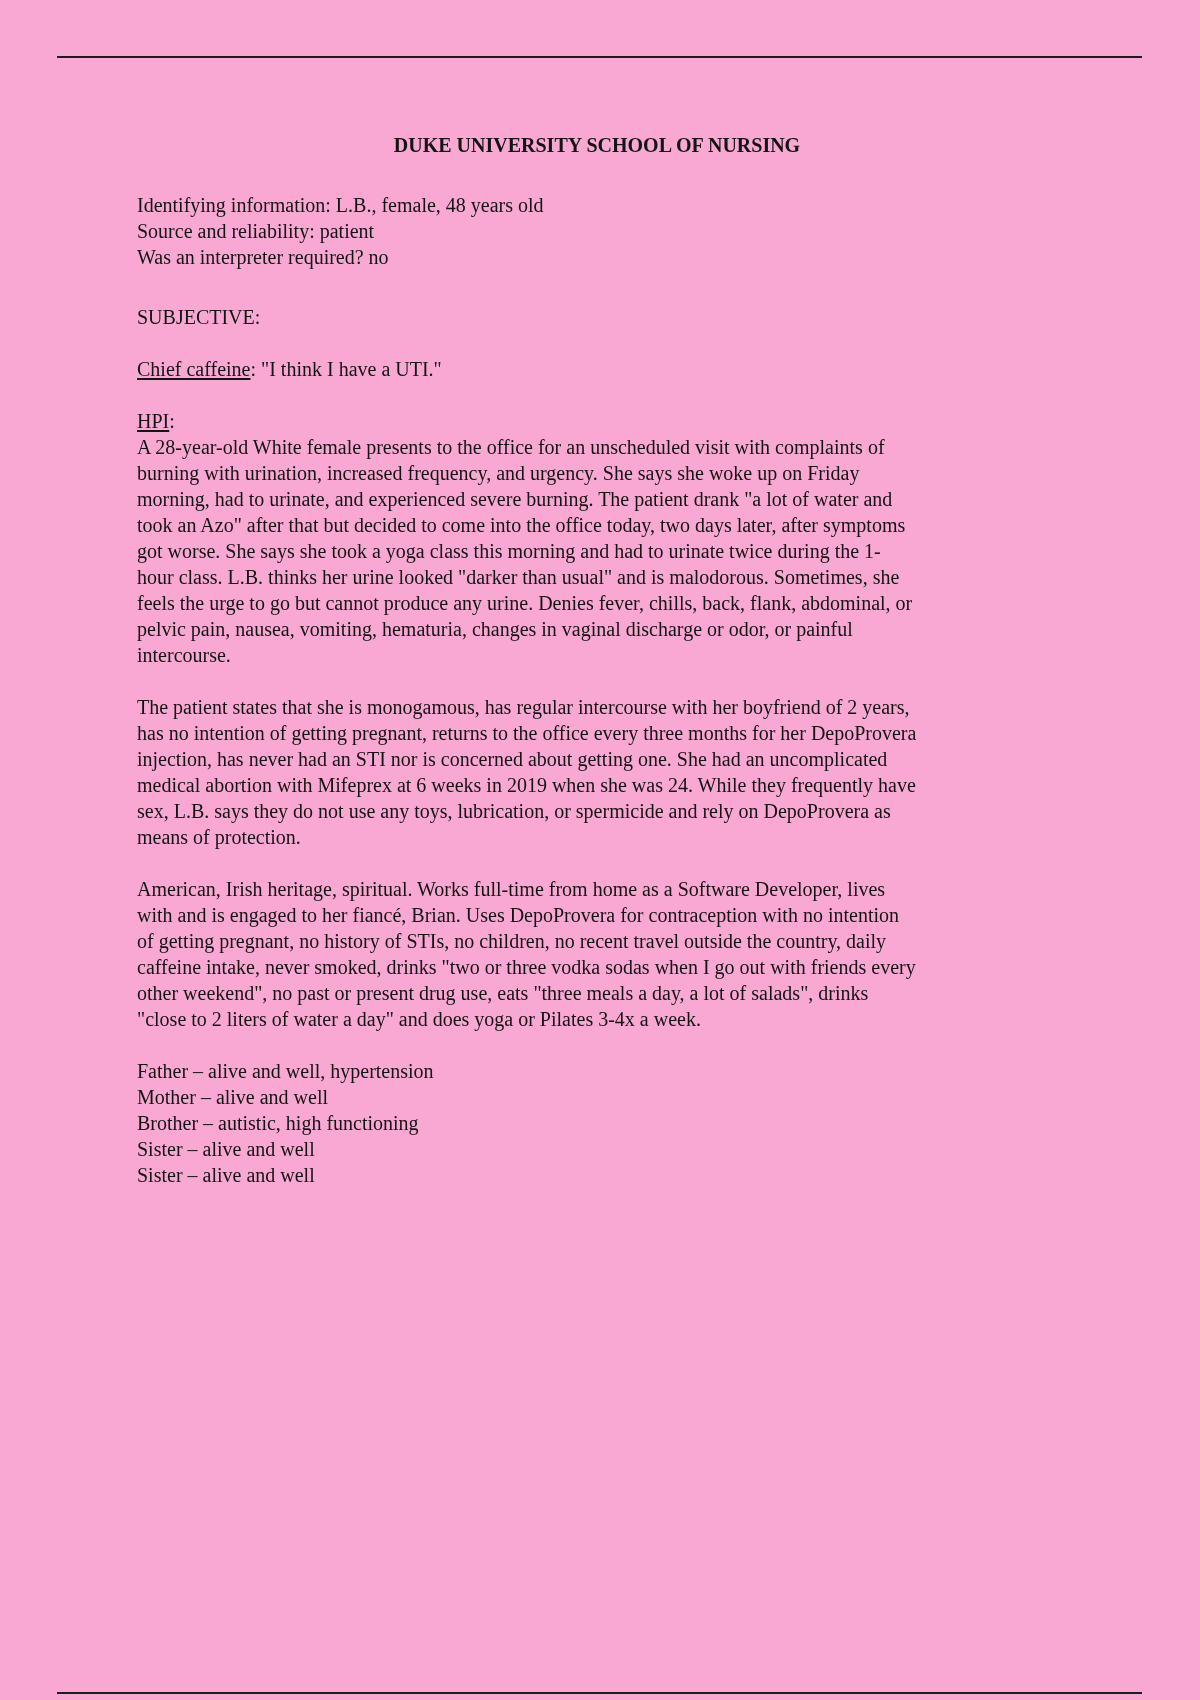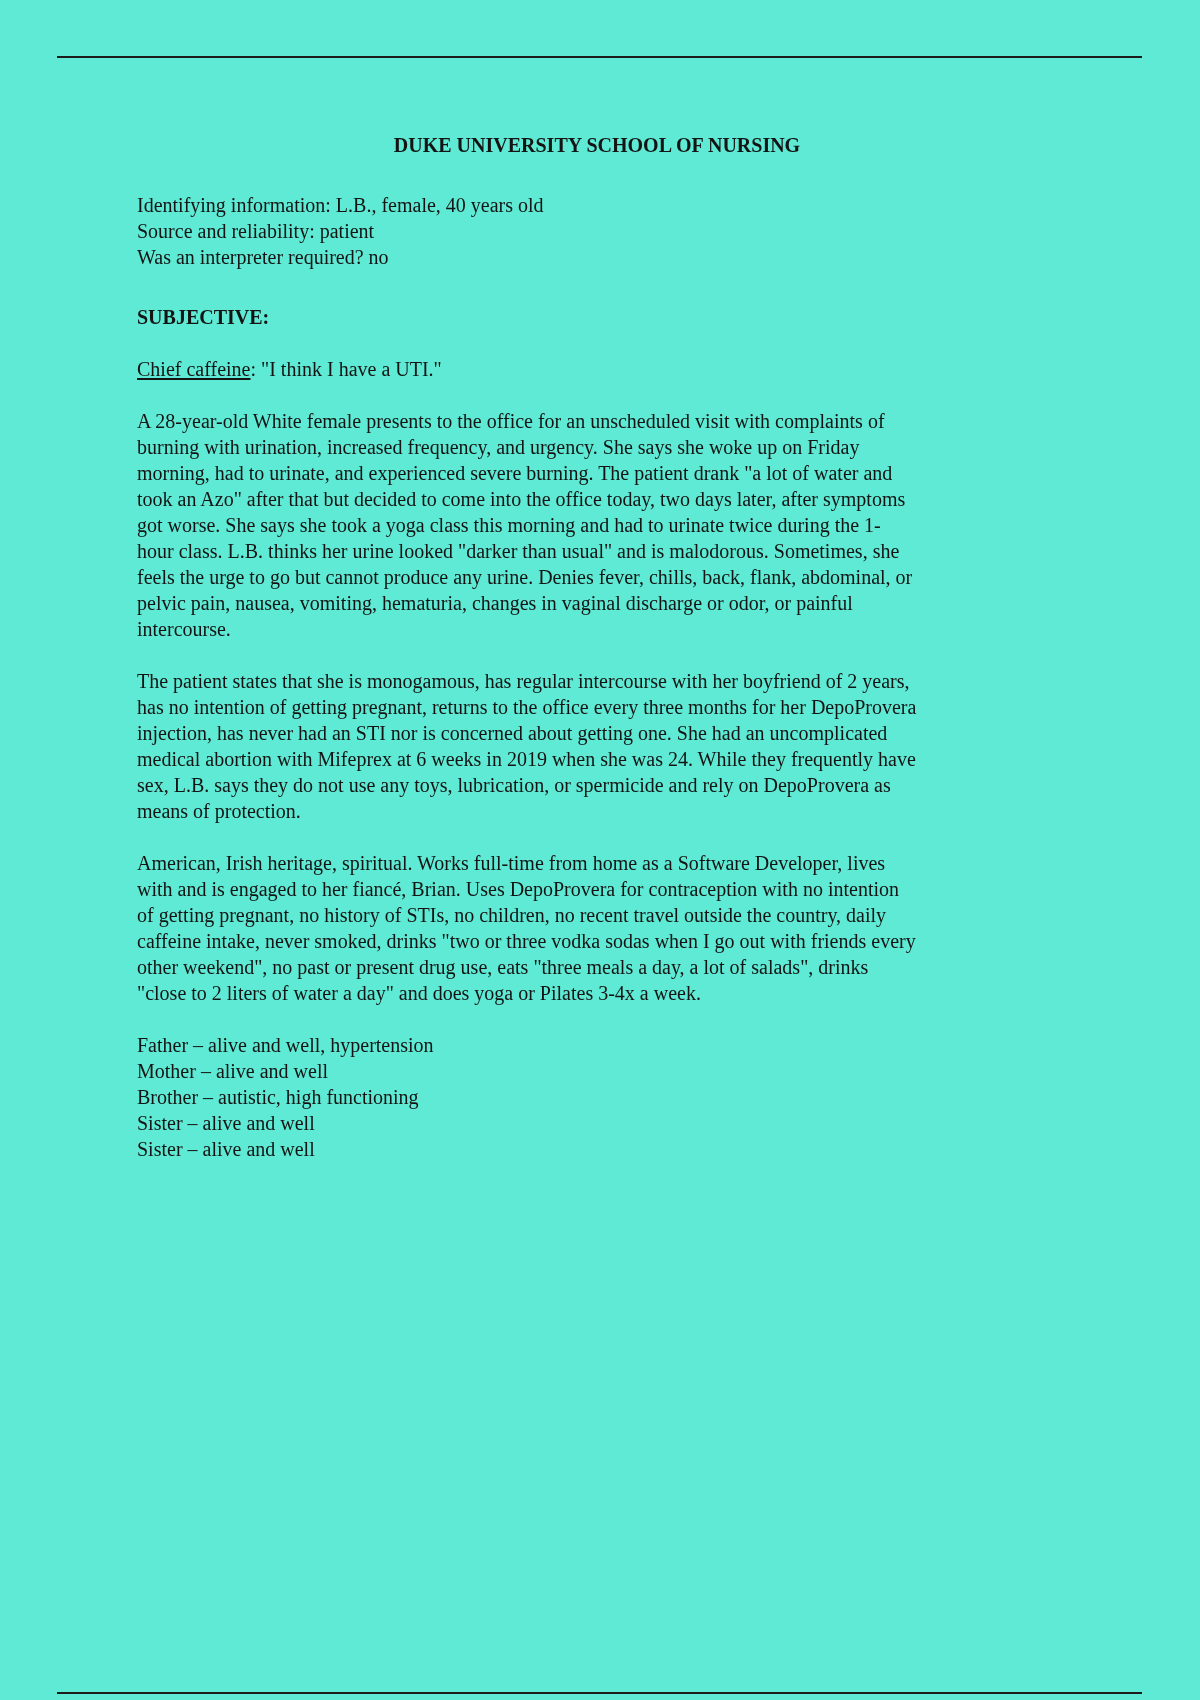--- a/index.html
+++ b/index.html
@@ -4,21 +4,21 @@
 <style>
   html, body {
     margin: 0;
     padding: 0;
     background: #ffffff;
   }
   .page {
     position: relative;
     width: 1200px;
     height: 1700px;
-    background: #5eead4;
+    background: #f9a8d4;
     font-family: "Liberation Serif", "DejaVu Serif", serif;
     color: #141414;
     overflow: hidden;
   }
   .rule {
     position: absolute;
     left: 57px;
     width: 1085px;
     height: 2px;
     background: #1c1c1c;
@@ -37,50 +37,51 @@
     text-align: center;
     font-weight: bold;
   }
   .doc-subtitle {
     text-align: center;
     font-weight: bold;
     margin-top: 14px;
   }
   .block { margin-top: 26px; }
   .patient-info { margin-top: 34px; }
-  .section-heading { font-weight: bold; margin-top: 34px; }
+  .section-heading { font-weight: normal; margin-top: 34px; }
   .label-underline {
     text-decoration: underline;
     text-underline-offset: 2px;
   }
   .para {
     white-space: pre;
   }
 </style>
 </head>
 <body>
 
 <div class="page">
 
   <div class="rule rule-top"></div>
 
   <div class="content">
 
     <div class="doc-title">DUKE UNIVERSITY SCHOOL OF NURSING</div>
 
 
-    <div class="block patient-info para">Identifying information: L.B., female, 40 years old
+    <div class="block patient-info para">Identifying information: L.B., female, 48 years old
 Source and reliability: patient
 Was an interpreter required? no</div>
 
     <div class="block section-heading">SUBJECTIVE:</div>
 
     <div class="block"><span class="label-underline">Chief caffeine</span><span>: </span><span>"I think I have a UTI."</span></div>
 
     <div class="block">
+      <div><span class="label-underline">HPI</span><span>:</span></div>
       <div class="para">A 28-year-old White female presents to the office for an unscheduled visit with complaints of
 burning with urination, increased frequency, and urgency. She says she woke up on Friday
 morning, had to urinate, and experienced severe burning. The patient drank "a lot of water and
 took an Azo" after that but decided to come into the office today, two days later, after symptoms
 got worse. She says she took a yoga class this morning and had to urinate twice during the 1-
 hour class. L.B. thinks her urine looked "darker than usual" and is malodorous. Sometimes, she
 feels the urge to go but cannot produce any urine. Denies fever, chills, back, flank, abdominal, or
 pelvic pain, nausea, vomiting, hematuria, changes in vaginal discharge or odor, or painful
 intercourse.</div>
     </div>

